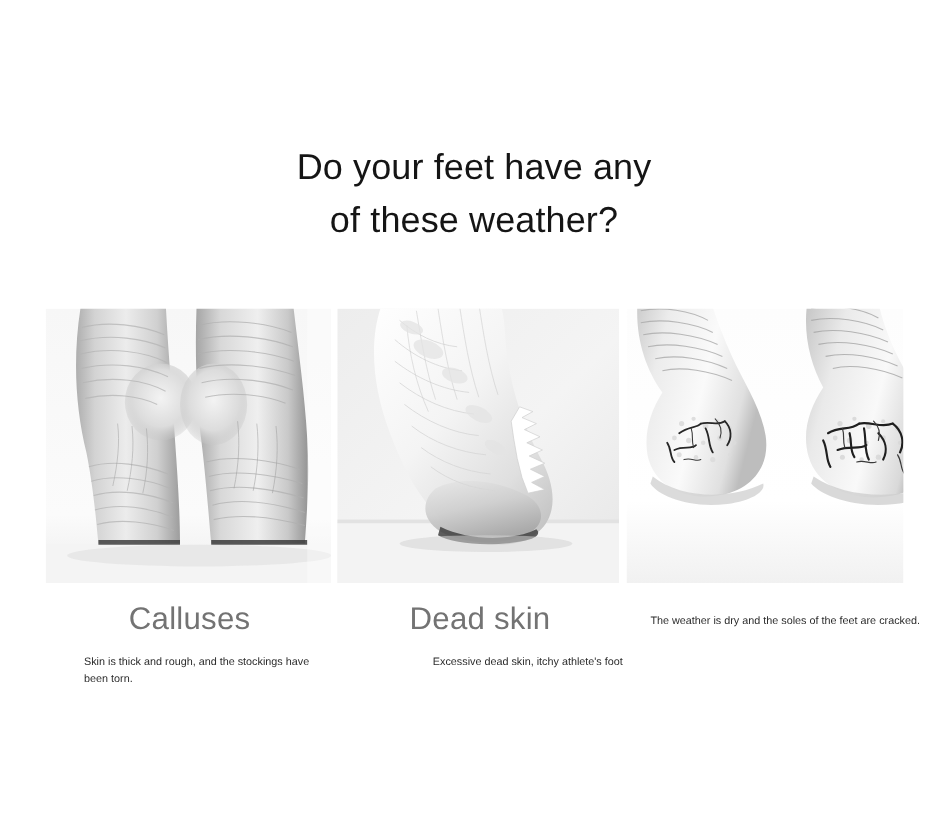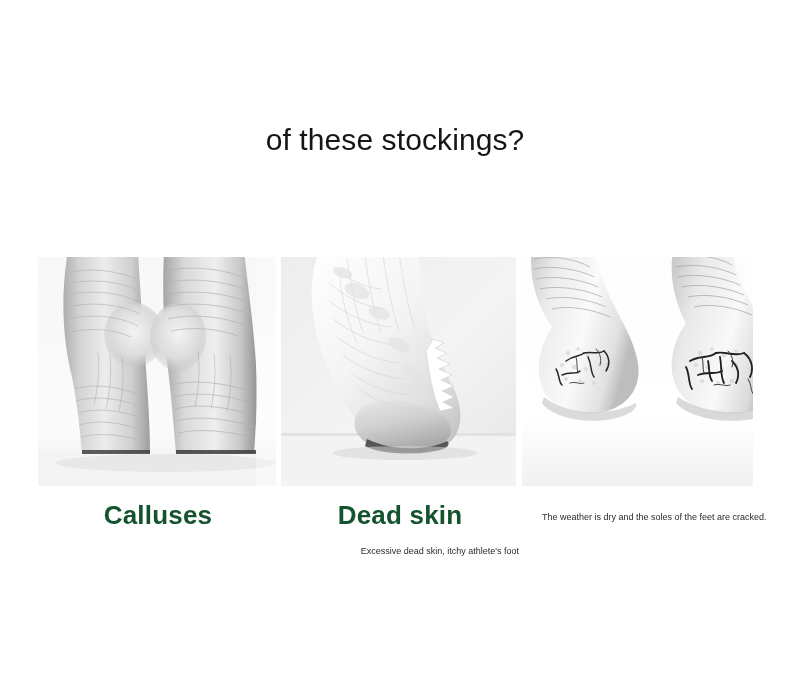--- a/index.html
+++ b/index.html
@@ -61,22 +61,22 @@
     top: 498px;
   }
   #caption-calluses  { left: 38px;  width: 240px; }
   #caption-deadskin  { left: 281px; width: 238px; }
   #caption-cracks    { left: 520px; width: 250px; }
 
   .caption-heading {
     display: block;
     font-size: 26px;
     line-height: 34px;
-    font-weight: 700;
-    color: #14532d;
+    font-weight: 400;
+    color: #737373;
     text-align: center;
     letter-spacing: 0.2px;
   }
   #caption-calluses .caption-heading { text-align: center; }
   #caption-deadskin .caption-heading { text-align: center; }
   #caption-cracks   .caption-heading { text-align: left; padding-left: 80px; }
 
   .caption-body {
     display: block;
     font-size: 9px;
@@ -86,21 +86,22 @@
     margin-top: 12px;
   }
   #caption-calluses .caption-body { padding-left: 32px; padding-right: 8px; }
   #caption-deadskin .caption-body { padding-left: 26px; text-align: right; }
   #caption-cracks   .caption-body { padding-left: 22px; }
 </style>
 </head>
 <body>
 
 <div id="headline">
-  <span class="line">of these stockings?</span>
+  <span class="line">Do your feet have any</span>
+  <span class="line">of these weather?</span>
 </div>
 
 <div id="panel-strip">
 
   <div class="photo-panel" id="panel-calluses">
     <svg viewBox="0 0 238 229" preserveAspectRatio="none">
       <defs>
         <linearGradient id="bg1" x1="0" y1="0" x2="0" y2="1">
           <stop offset="0%" stop-color="#f7f7f7"></stop>
           <stop offset="75%" stop-color="#fbfbfb"></stop>
@@ -364,20 +365,21 @@
           <path d="M226 122 C230 128 228 134 232 138"></path>
         </g>
         <path d="M156 140 C182 158 228 160 258 146 C260 152 248 160 224 163 C190 167 162 156 154 146 Z" fill="#cccccc" opacity="0.75"></path>
       </g>
     </svg>
   </div>
 </div>
 
 <div class="caption-block" id="caption-calluses">
   <span class="caption-heading">Calluses</span>
+  <span class="caption-body">Skin is thick and rough, and the stockings have been torn.</span>
 </div>
 
 <div class="caption-block" id="caption-deadskin">
   <span class="caption-heading">Dead skin</span>
   <span class="caption-body">Excessive dead skin, itchy athlete's foot</span>
 </div>
 
 <div class="caption-block" id="caption-cracks">
   <span class="caption-body">The weather is dry and the soles of the feet are cracked.</span>
 </div>

